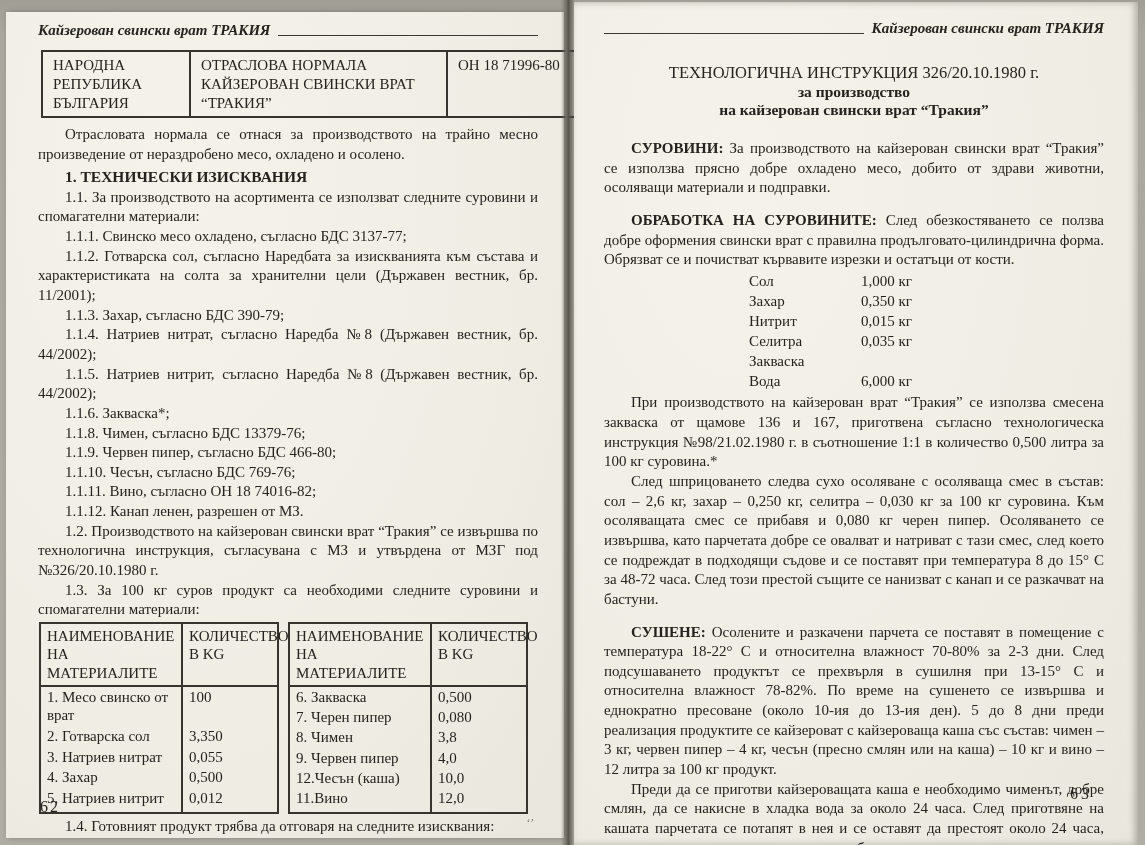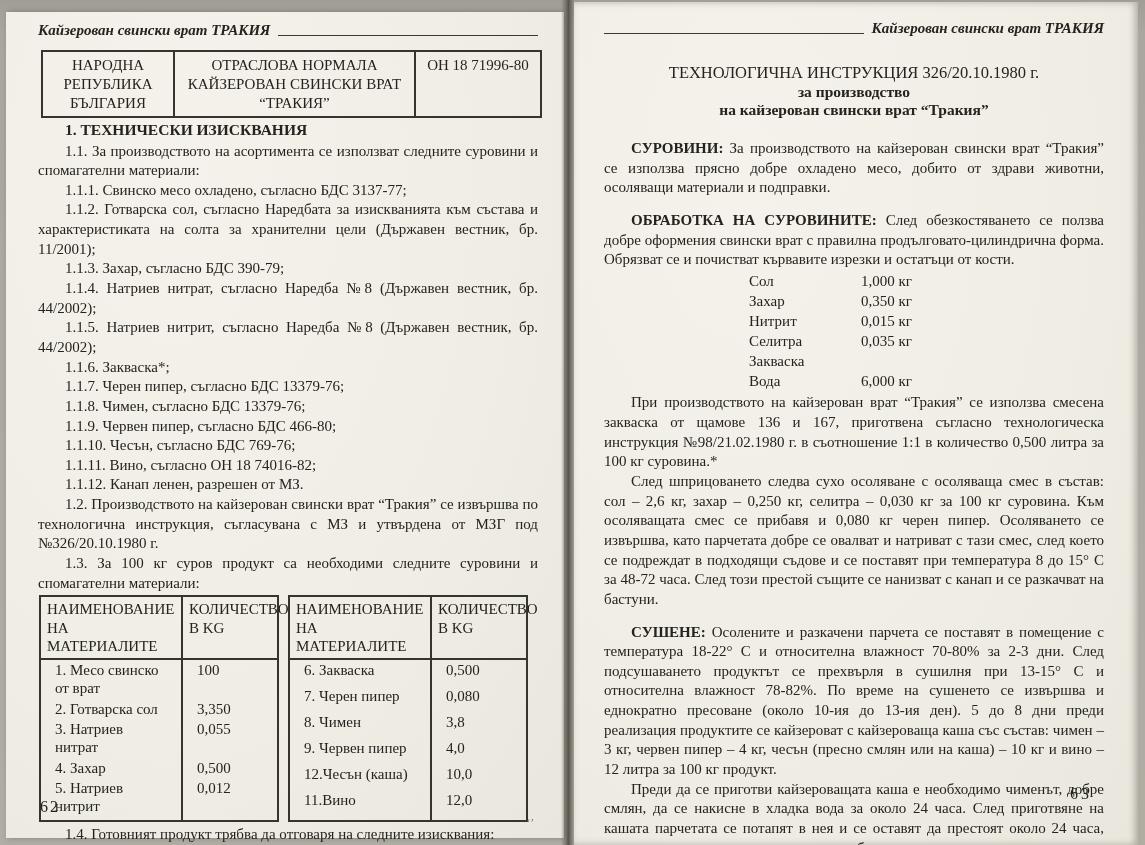--- a/index.html
+++ b/index.html
@@ -21,31 +21,31 @@
   .runhead .rule{flex:1;border-bottom:1.6px solid #3a3933;margin-bottom:3px;}
   .runhead.right{font-weight:bold;}
 
   p{margin:0;text-align:justify;font-size:15px;line-height:1.31;}
   .ind{text-indent:27px;}
   .runin{font-weight:bold;}
 
   
   table{border-collapse:collapse;}
   #norm-table{width:487px;margin:11px 0 0 3px;table-layout:fixed;}
-  #norm-table td{border:2px solid #35342e;font-size:15px;text-align:center;
-    padding:4px 2px;line-height:1.25;white-space:pre-line;}
+  #norm-table td{border:2px solid #35342e;font-size:15px;text-align:left;
+    padding:4px 10px;line-height:1.25;white-space:pre-line;}
   #norm-table td.top{vertical-align:top;}
 
   .sec-title{font-weight:bold;font-size:15.5px;margin:2px 0 1px 27px;text-align:left;}
 
   
   .mat-wrap{display:flex;gap:9px;margin:2px 0 3px 1px;}
   .mat{width:240px;table-layout:fixed;}
   .mat th,.mat td{border-left:2px solid #35342e;border-right:2px solid #35342e;
-    font-size:15px;text-align:left;padding:1px 14px;line-height:1.22;font-weight:normal;vertical-align:top;}
+    font-size:15px;text-align:left;padding:1px 6px;line-height:1.22;font-weight:normal;vertical-align:top;}
   .mat thead th{border-top:2px solid #35342e;border-bottom:2px solid #35342e;padding:3px 6px;}
   .mat tbody tr:last-child td{border-bottom:2px solid #35342e;padding-bottom:4px;}
   .mat .qty{width:82px;}
   .pgnum{position:absolute;font-size:16px;letter-spacing:2px;}
   #pg62{left:34px;bottom:22px;}
   #pg63{right:46px;bottom:42px;letter-spacing:3px;}
 
   
   .title-block{text-align:center;margin:26px 0 20px;}
   .title-block .l1{font-weight:normal;font-size:16.5px;}
@@ -73,31 +73,31 @@
 РЕПУБЛИКА
 БЪЛГАРИЯ</td>
         <td style="width:235px">ОТРАСЛОВА НОРМАЛА
 КАЙЗЕРОВАН СВИНСКИ ВРАТ
 “ТРАКИЯ”</td>
         <td class="top" style="width:120px">ОН 18 71996-80</td>
       </tr>
     </tbody>
   </table>
 
+  <p class="ind" style="margin-top:7px">Отрасловата нормала се отнася за производството на трайно месно произведение от нераздробено месо, охладено и осолено.</p>
   <p class="sec-title">1. ТЕХНИЧЕСКИ ИЗИСКВАНИЯ</p>
   <p class="ind">1.1. За производството на асортимента се използват следните суровини и спомагателни материали:</p>
 
   <div class="item-list">
       <p class="ind">1.1.1. Свинско месо охладено, съгласно БДС 3137-77;</p>
       <p class="ind">1.1.2. Готварска сол, съгласно Наредбата за изискванията към състава и характеристиката на солта за хранителни цели (Държавен вестник, бр. 11/2001);</p>
       <p class="ind">1.1.3. Захар, съгласно БДС 390-79;</p>
       <p class="ind">1.1.4. Натриев нитрат, съгласно Наредба №8 (Държавен вестник, бр. 44/2002);</p>
       <p class="ind">1.1.5. Натриев нитрит, съгласно Наредба №8 (Държавен вестник, бр. 44/2002);</p>
       <p class="ind">1.1.6. Закваска*;</p>
-      <p class="ind">1.1.7. Черен пипер, съгласно БДС 13379-76;</p>
       <p class="ind">1.1.8. Чимен, съгласно БДС 13379-76;</p>
       <p class="ind">1.1.9. Червен пипер, съгласно БДС 466-80;</p>
       <p class="ind">1.1.10. Чесън, съгласно БДС 769-76;</p>
       <p class="ind">1.1.11. Вино, съгласно ОН 18 74016-82;</p>
       <p class="ind">1.1.12. Канап ленен, разрешен от МЗ.</p>
     </div>
 
   <p class="ind">1.2. Производството на кайзерован свински врат “Тракия” се извършва по технологична инструкция, съгласувана с МЗ и утвърдена от МЗГ под №326/20.10.1980 г.</p>
   <p class="ind">1.3. За 100 кг суров продукт са необходими следните суровини и спомагателни материали:</p>
 

